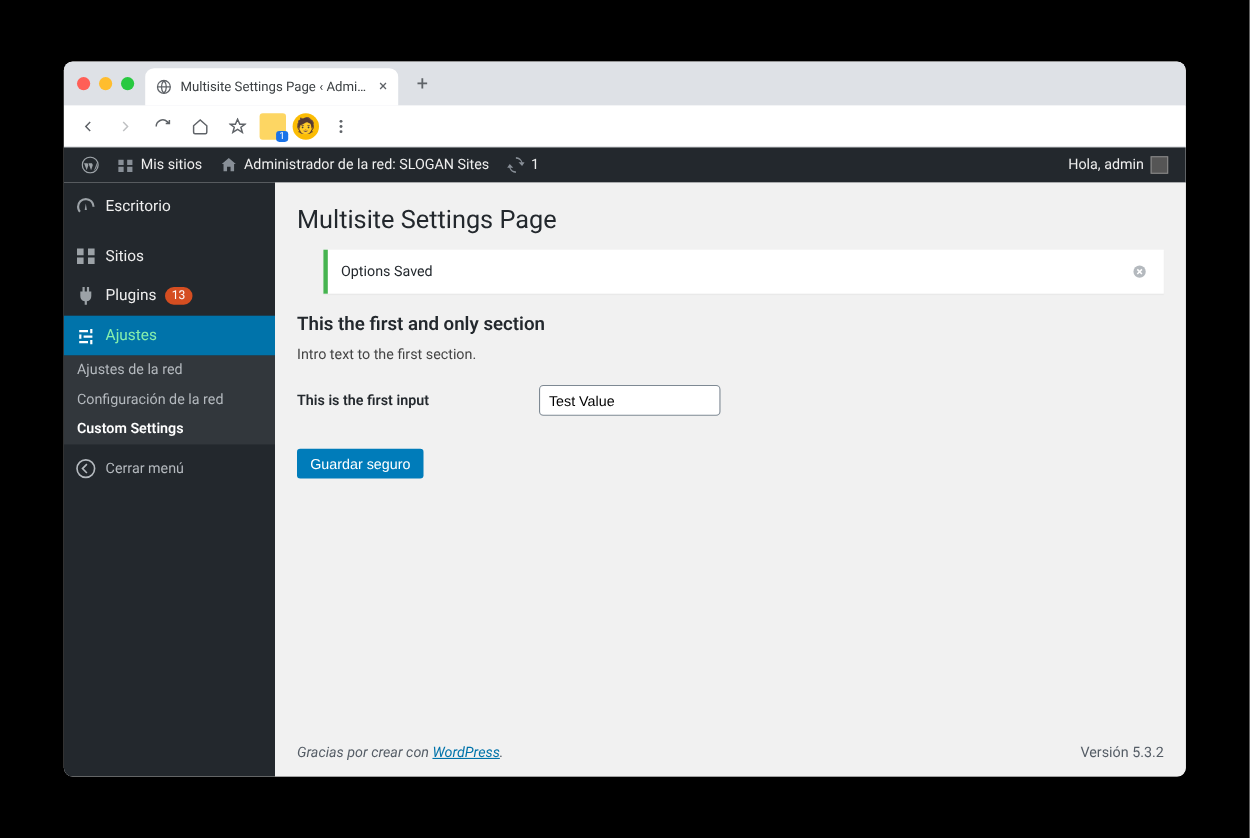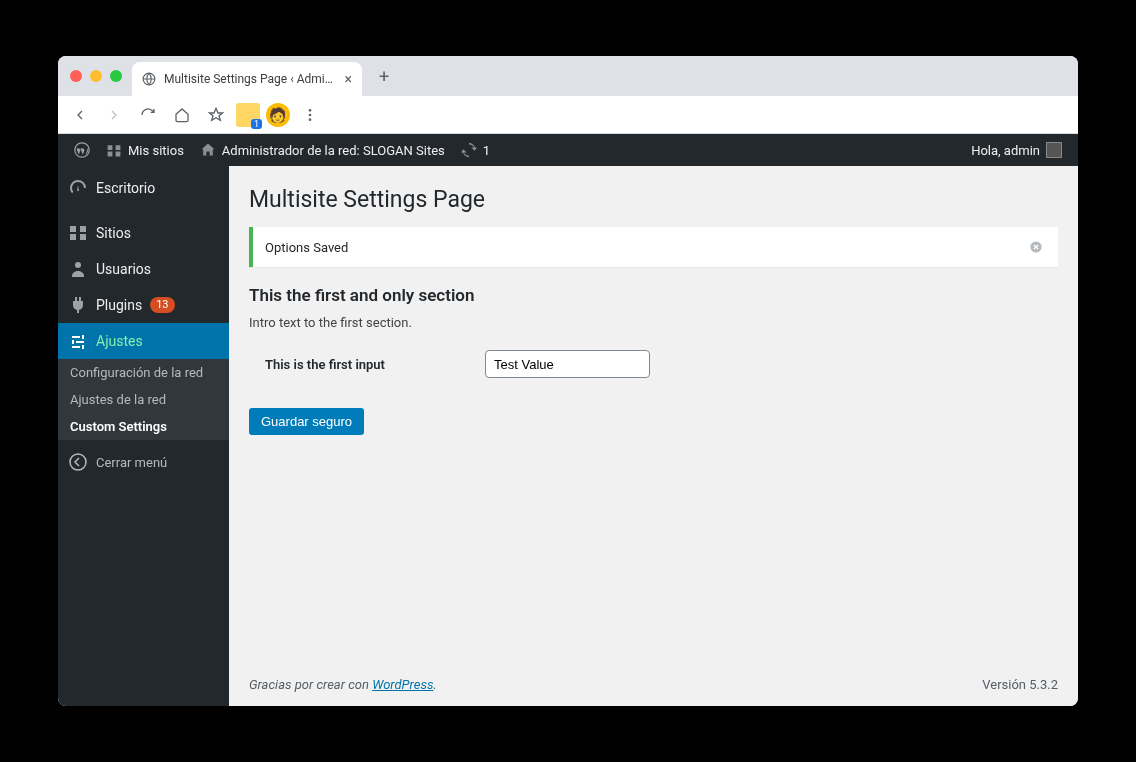--- a/index.html
+++ b/index.html
@@ -98,21 +98,21 @@
     font-size:13px;
     padding: 0 8px;
   }
   .ab-item { display:flex; align-items:center; gap:6px; padding: 0 8px; height:32px; cursor:pointer; }
   .ab-right { margin-left:auto; display:flex; align-items:center; }
   .ab-icon { width:16px; height:16px; fill:#888f97; }
   .ab-avatar { width:16px; height:16px; background:#555; border:1px solid #888; }
   
   .wp-body { flex:1; display:flex; min-height:0; }
   .sidebar {
-    width: 171px;
+    width: 192px;
     background:#23282d;
     color:#eee;
     font-size:14px;
     display:flex;
     flex-direction:column;
   }
   .menu-item {
     display:flex;
     align-items:center;
     gap:8px;
@@ -178,26 +178,27 @@
   .notice {
     background:#fff;
     border-left:4px solid #46b450;
     box-shadow:0 1px 1px rgba(0,0,0,.04);
     padding:10px 12px;
     display:flex;
     align-items:center;
     justify-content:space-between;
     font-size:13px;
     margin-bottom:18px;
+    margin-left:24px;
   }
   .dismiss { width:20px; height:20px; color:#787c82; display:flex; align-items:center; justify-content:center; cursor:pointer; }
   .section-title { font-size:17px; font-weight:600; margin-bottom:10px; }
   .intro { font-size:13px; color:#444; margin-bottom:20px; }
   .form-row { display:flex; align-items:center; margin-bottom:30px; }
-  .form-label { width:220px; font-size:13px; font-weight:600;margin-left:16px; }
+  .form-label { width:220px; font-size:13px; font-weight:600; }
   .form-input {
     width:165px; height:28px;
     border:1px solid #7e8993; border-radius:4px;
     padding:0 8px; font-size:13px; background:#fff;
   }
   .save-btn {
     background:#007cba; color:#fff;
     border:none; border-radius:3px;
     padding:6px 12px; font-size:13px;
     cursor:pointer;
@@ -318,41 +319,34 @@
       </div>
       <div class="menu-sep"></div>
       <div class="menu-item">
         <svg class="menu-icon" viewBox="0 0 20 20">
             <path d="M2 3h6v6H2zM12 3h6v6h-6zM2 11h6v6H2zM12 11h6v6h-6z"></path>
           </svg>
         <span>Sitios</span>
       </div>
       <div class="menu-item">
         <svg class="menu-icon" viewBox="0 0 20 20">
-            <circle cx="10" cy="6" r="3"></circle>
-            <path d="M4 17c0-3 3-5 6-5s6 2 6 5v1H4z"></path>
-          </svg>
-        <span>Usuarios</span>
-      </div>
-      <div class="menu-item">
-        <svg class="menu-icon" viewBox="0 0 20 20">
             <path d="M7 2v4H5v4a5 5 0 0 0 4 4.9V18h2v-3.1A5 5 0 0 0 15 10V6h-2V2h-2v4H9V2z"></path>
           </svg>
         <span>Plugins</span>
         <span class="badge">13</span>
       </div>
       <div class="menu-item current">
         <svg class="menu-icon" viewBox="0 0 20 20">
             <path d="M4 5h8v2H4zM14 4h2v4h-2zM4 9h2v4H4zM8 10h8v2H8zM4 15h8v2H4zM14 14h2v4h-2z"></path>
           </svg>
         <span>Ajustes</span>
       </div>
       <div class="submenu">
+        <div class="sub-item">Ajustes de la red</div>
         <div class="sub-item">Configuración de la red</div>
-        <div class="sub-item">Ajustes de la red</div>
         <div class="sub-item current">Custom Settings</div>
       </div>
       <div class="collapse-item">
         <svg class="menu-icon" viewBox="0 0 20 20">
             <circle cx="10" cy="10" r="8" fill="none" stroke="#b4b9be" stroke-width="1.5"></circle>
             <path d="M11 6l-4 4 4 4" fill="none" stroke="#b4b9be" stroke-width="1.5"></path>
           </svg>
         <span>Cerrar menú</span>
       </div>
     </div>

